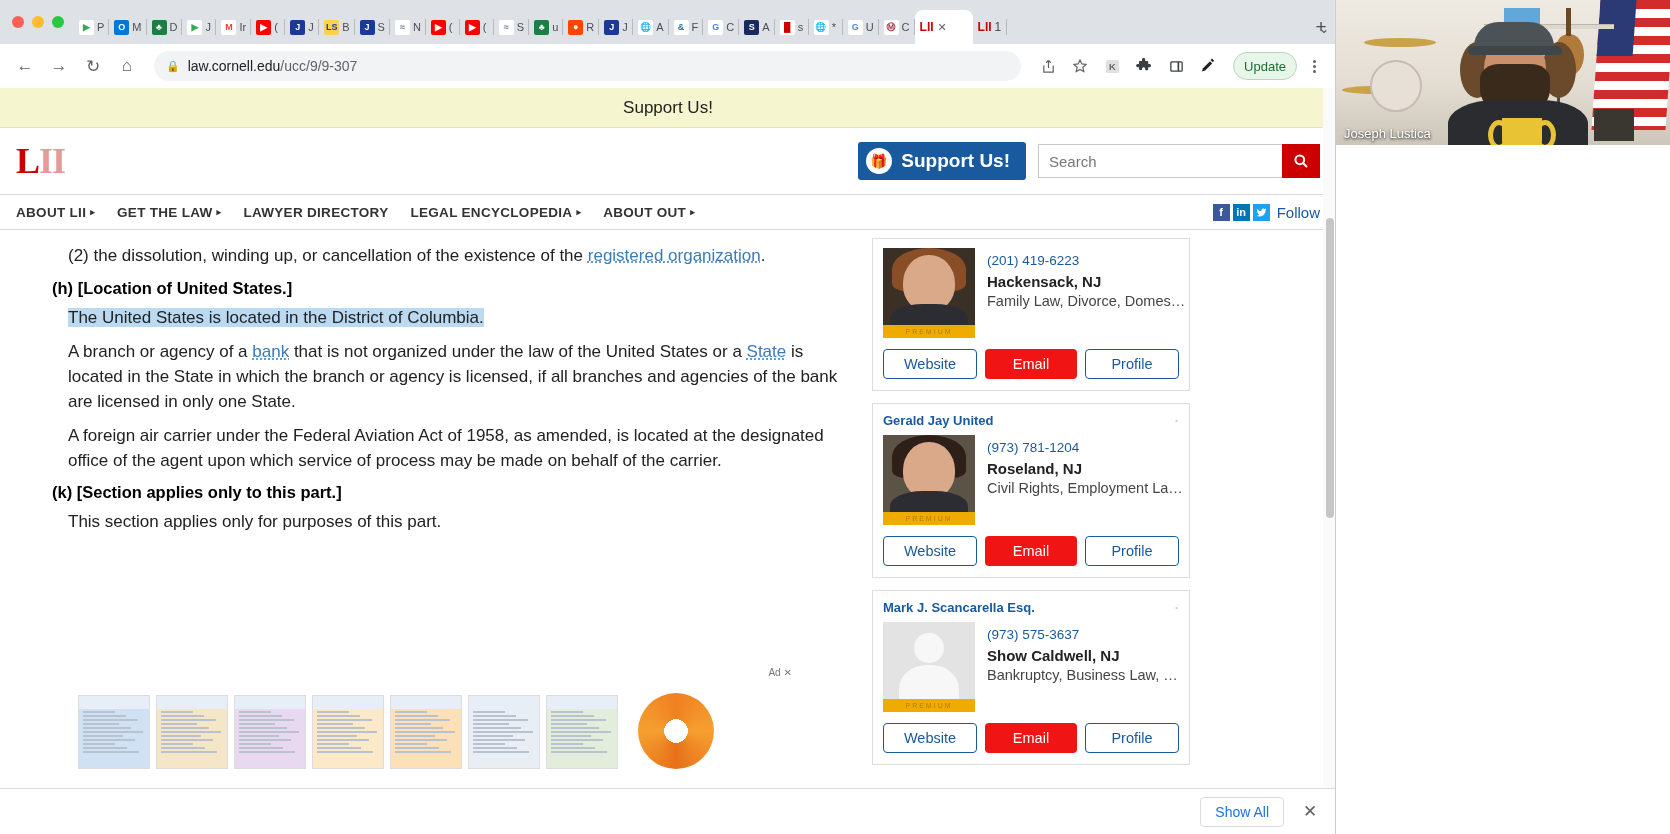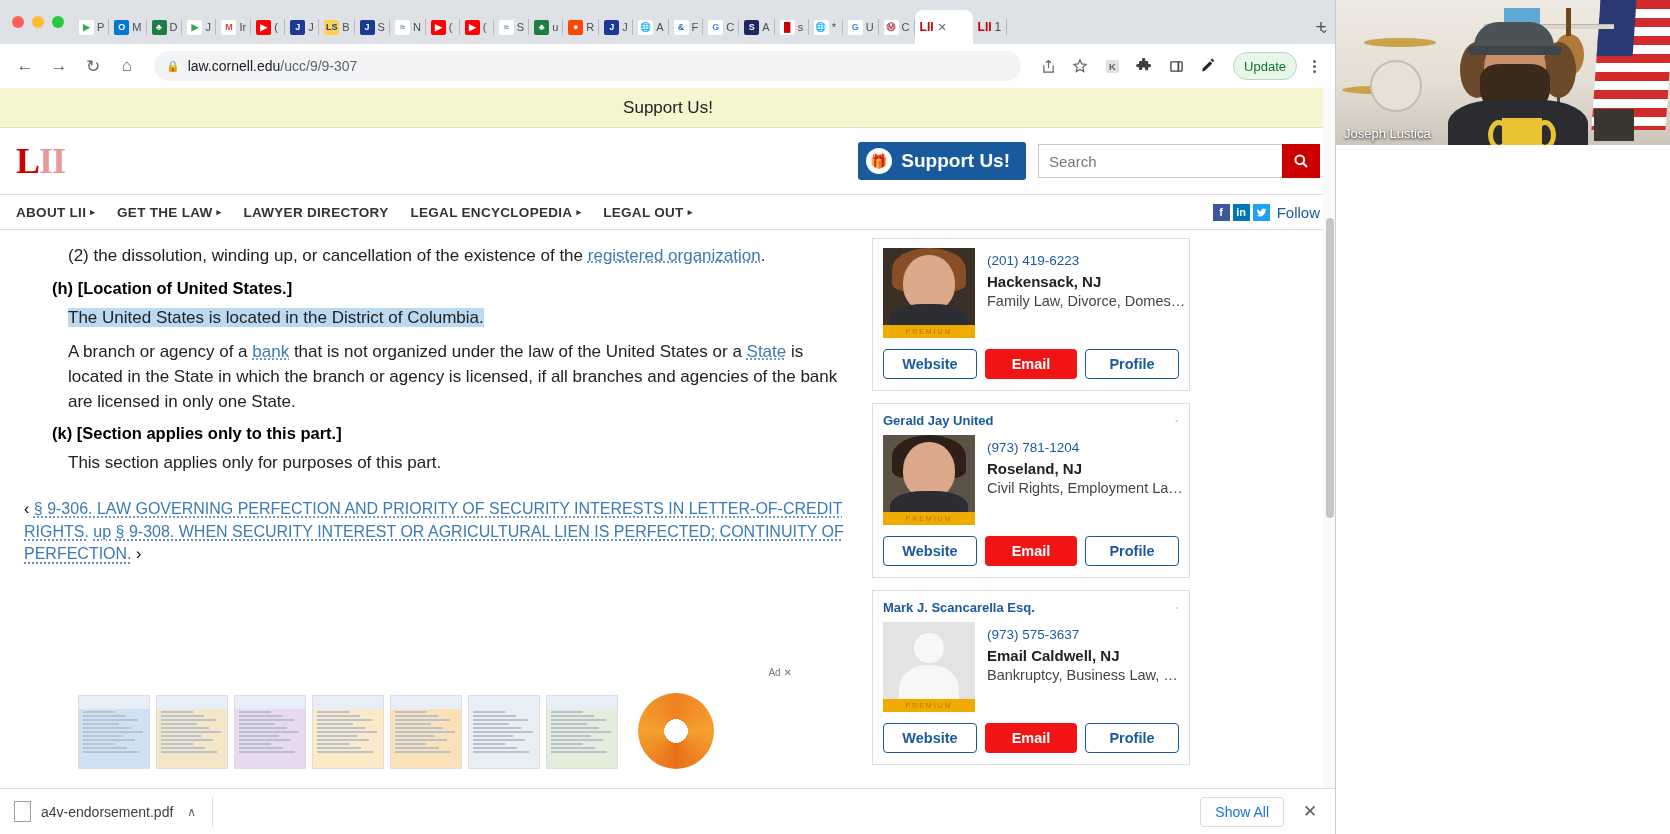--- a/index.html
+++ b/index.html
@@ -150,21 +150,21 @@
                   border-radius:50%; background:#f7f7f7; }
   .avatar.blank .sil-b { position:absolute; left:17%; top:48%; width:66%; height:58%;
                   border-radius:46% 46% 0 0; background:#f7f7f7; }
   .lawinfo { padding-top:5px; }
   .lawphone { font-size:13.5px; color:#19599e; margin-bottom:5px; }
   .lawcity { font-size:15px; font-weight:bold; color:#222; margin-bottom:3px; }
   .lawspec { font-size:14.5px; color:#444; white-space:nowrap; overflow:hidden;
              text-overflow:ellipsis; max-width:200px; }
   .lawbtns { display:flex; gap:8px; margin-top:11px; }
   .lbtn { height:30px; flex:1; display:flex; align-items:center; justify-content:center;
-          font-size:14.5px; font-weight:bold; border-radius:4px; }
+          font-size:14.5px; font-weight:normal; border-radius:4px; }
   .lb-out { border:1px solid #19599e; color:#19599e; background:#fff; }
   .lb-red { background:#f01414; color:#fff;text-align:right; }
 
   
   .vscroll { position:absolute; right:0; top:0; width:13px; height:746px;
              background:#fafafa; }
   .vthumb { position:absolute; right:2px; top:130px; width:8px; height:300px;
             background:#c6c6c6; border-radius:4px; }
 
   
@@ -450,21 +450,21 @@
               <span class="car">▸</span>
             </div>
             <div class="navitem">
               <span>LAWYER DIRECTORY</span>
             </div>
             <div class="navitem">
               <span>LEGAL ENCYCLOPEDIA</span>
               <span class="car">▸</span>
             </div>
             <div class="navitem">
-              <span>LEGAL OUT</span>
+              <span>ABOUT OUT</span>
               <span class="car">▸</span>
             </div>
           </div>
         <div class="social">
           <div class="sico s-fb">f</div>
           <div class="sico s-in">in</div>
           <div class="sico s-tw">
             <svg width="11" height="11" viewBox="0 0 16 16" fill="#fff">
                 <path d="M15 3.2c-.5.25-1.1.42-1.7.5.6-.37 1.06-.95 1.28-1.64-.57.34-1.2.58-1.87.71A2.93 2.93 0 007.9 5.45c0 .23.03.45.08.66A8.32 8.32 0 011.9 2.75a2.93 2.93 0 00.9 3.9c-.48-.01-.93-.15-1.33-.36v.04c0 1.4 1 2.58 2.33 2.85-.24.07-.5.1-.77.1-.19 0-.37-.02-.55-.05.37 1.16 1.45 2 2.73 2.03a5.88 5.88 0 01-4.34 1.2 8.3 8.3 0 004.5 1.3c5.4 0 8.35-4.46 8.35-8.33v-.38A5.9 5.9 0 0015 3.2z"></path>
               </svg>
@@ -481,31 +481,25 @@
             <span>(2) the dissolution, winding up, or cancellation of the existence of the </span><a class="lnk">registered organization</a><span>.</span>
           </div>
 
           <div class="hd">(h) [Location of United States.]</div>
           <div class="para indent2"><span class="hl">The United States is located in the District of Columbia.</span></div>
 
           <div class="para indent2">
             <span>A branch or agency of a </span><a class="lnk">bank</a><span> that is not organized under the law of the United States or a </span><a class="lnk">State</a><span> is located in the State in which the branch or agency is licensed, if all branches and agencies of the bank are licensed in only one State.</span>
           </div>
 
+          <div class="para indent2">A foreign air carrier under the Federal Aviation Act of 1958, as amended, is located at the designated office of the agent upon which service of process may be made on behalf of the carrier.</div>
 
           <div class="hd">(k) [Section applies only to this part.]</div>
           <div class="para indent2">This section applies only for purposes of this part.</div>
 
-          <div class="pagenav">
-            <span>‹</span>
-            <a>§ 9-306. LAW GOVERNING PERFECTION AND PRIORITY OF SECURITY INTERESTS IN LETTER-OF-CREDIT RIGHTS.</a>
-            <a>up</a>
-            <a>§ 9-308. WHEN SECURITY INTEREST OR AGRICULTURAL LIEN IS PERFECTED; CONTINUITY OF PERFECTION.</a>
-            <span>›</span>
-          </div>
 
           <div class="adstrip">
             <div id="adthumbs" style="display:flex;gap:6px;">
                 <div class="adthumb" style="background: rgb(207, 225, 242);">
                   <div class="bar"></div>
                   <div class="ln" style="width:45%"></div>
                   <div class="ln" style="width:62%"></div>
                   <div class="ln" style="width:79%"></div>
                   <div class="ln" style="width:51%"></div>
                   <div class="ln" style="width:68%"></div>
@@ -661,44 +655,39 @@
                   <span style="color:#ccc">·</span>
                 </div>
                 <div class="lawbody">
                   <div class="avatar blank">
                     <div class="sil-h"></div>
                     <div class="sil-b"></div>
                     <div class="premium">PREMIUM</div>
                   </div>
                   <div class="lawinfo">
                     <div class="lawphone">(973) 575-3637</div>
-                    <div class="lawcity">Email Caldwell, NJ</div>
+                    <div class="lawcity">Show Caldwell, NJ</div>
                     <div class="lawspec">Bankruptcy, Business Law, Es...</div>
                   </div>
                 </div>
                 <div class="lawbtns">
                   <div class="lbtn lb-out">Website</div>
                   <div class="lbtn lb-red">Email</div>
                   <div class="lbtn lb-out">Profile</div>
                 </div>
               </div>
             </div>
         </div>
       </div>
 
       <div class="vscroll">
         <div class="vthumb"></div>
       </div>
 
       <div class="dlbar">
-        <div class="dlitem">
-          <span class="dlico"></span>
-          <span class="dlname">a4v-endorsement.pdf</span>
-          <span class="dlchev">∧</span>
-        </div>
         <div class="dlright">
           <div class="showall">Show All</div>
           <div class="dlclose">✕</div>
         </div>
       </div>
 
     </div>
   </div>
 
   <div class="rightfill"></div>

